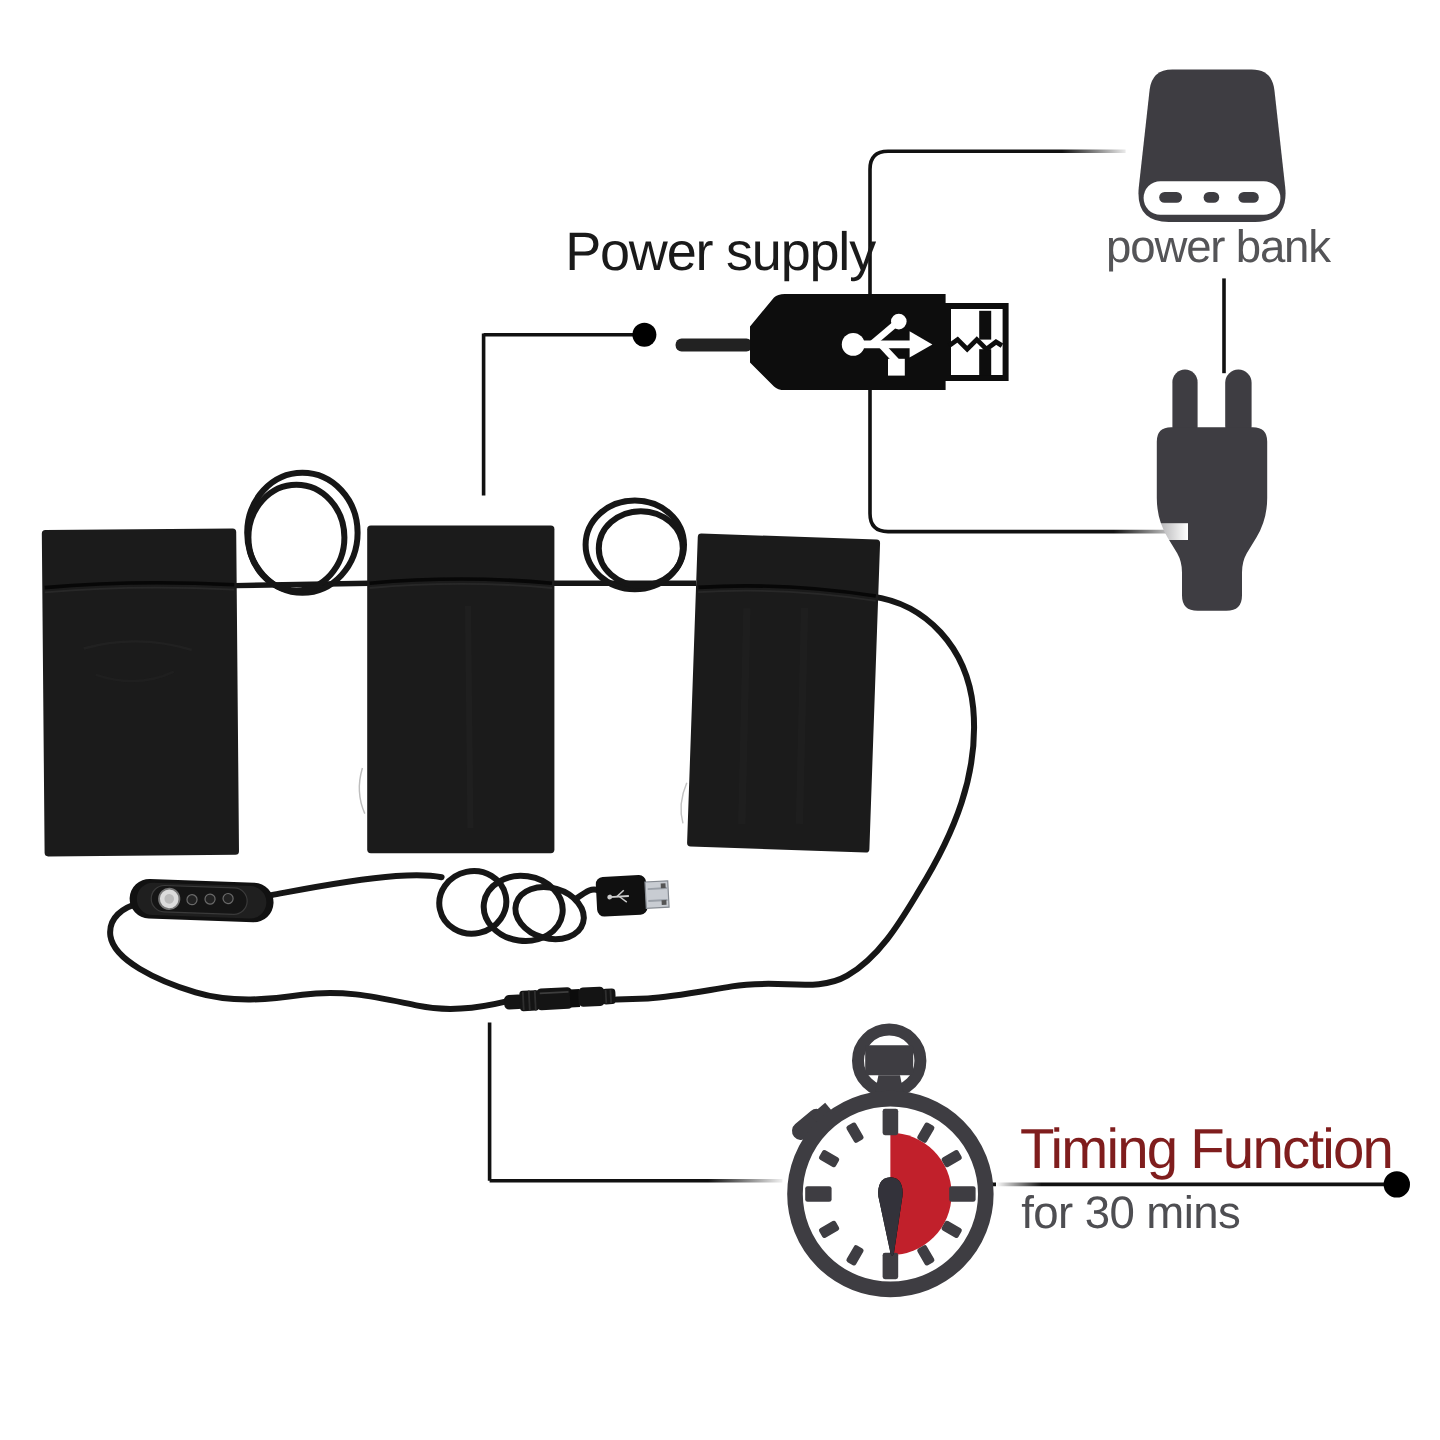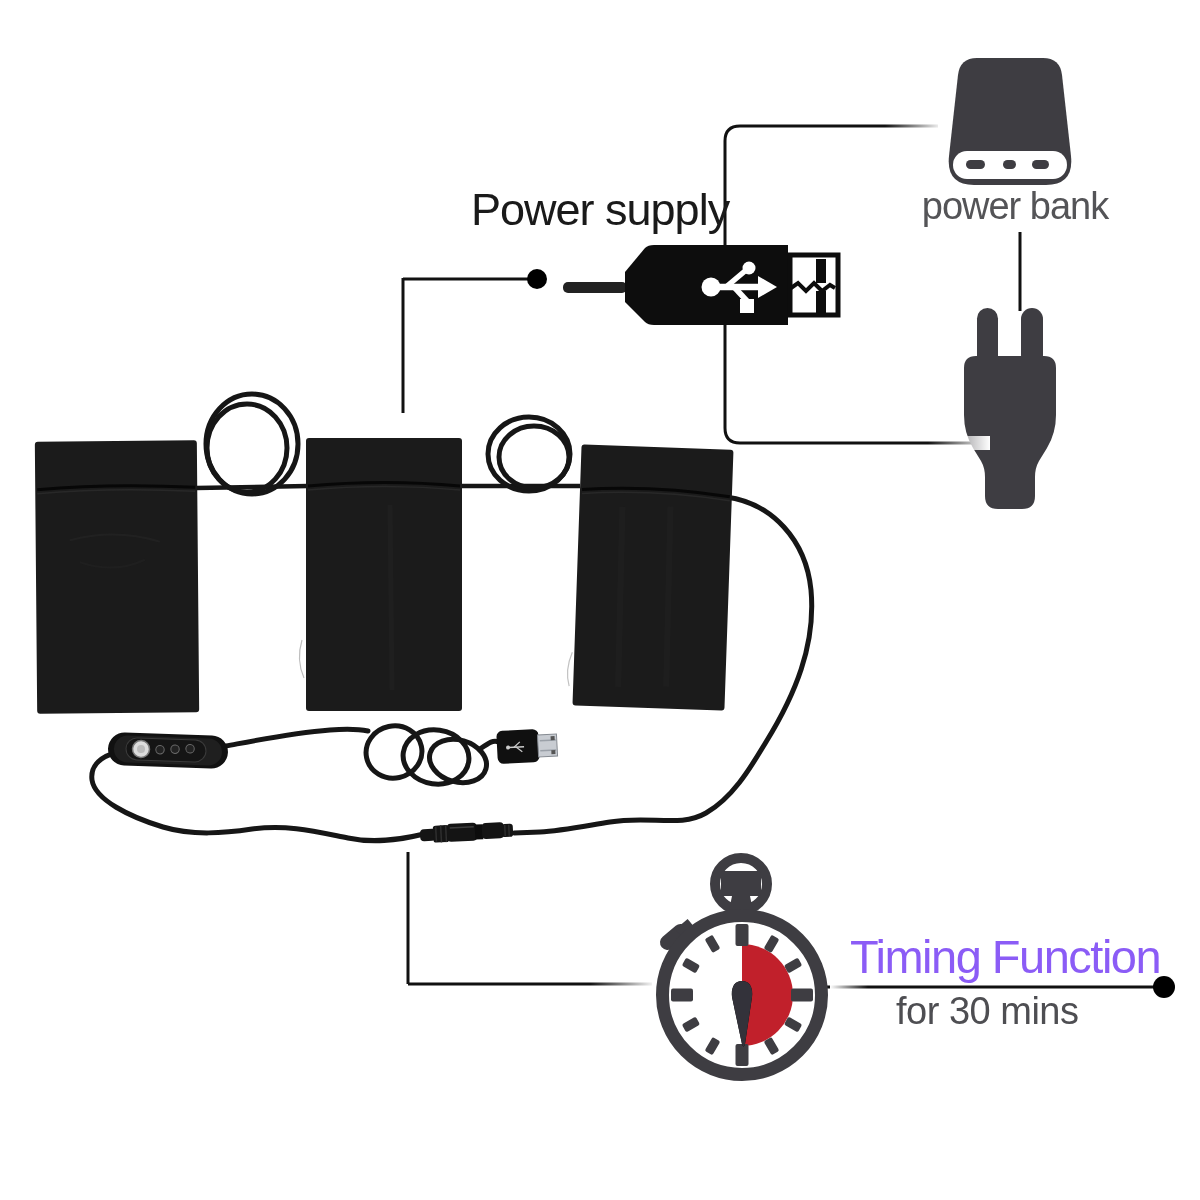--- a/index.html
+++ b/index.html
@@ -2,21 +2,21 @@
 <html><head>
 <meta charset="utf-8">
 <style>
   html,body{margin:0;padding:0;background:#fff;}
   .canvas{position:relative;width:1200px;height:1200px;background:#ffffff;overflow:hidden;
           font-family:"Liberation Sans", sans-serif;}
   .canvas svg{position:absolute;left:0;top:0;}
   .txt{position:absolute;white-space:nowrap;line-height:1;}
   .title-black{color:#1a1a1a;font-size:45px;letter-spacing:-1px;}
   .label-gray{color:#545457;font-size:38px;letter-spacing:-1px;text-align:center;}
-  .timing-title{color:#8b5cf6;font-size:47px;letter-spacing:-1.5px;}
+  .timing-title{color:#7f1d1d;font-size:47px;letter-spacing:-1.5px;}
   .timing-sub{color:#4e4e52;font-size:38px;letter-spacing:-0.5px;}
 </style>
 </head>
 <body>
 
 <div class="canvas">
 
 <svg width="1200" height="1200" viewBox="0 0 1200 1200">
   <defs>
     <linearGradient id="fadeWR" x1="0" y1="0" x2="1" y2="0">
@@ -205,15 +205,15 @@
   </g>
 </svg>
 
 <div class="txt label-gray" style="left:915px;top:187px;width:200px;">power bank</div>
 
 <div class="txt title-black" style="left:471px;top:187px;">Power supply</div>
 
 
 <div class="txt timing-title" style="left:850px;top:933px;">Timing Function</div>
 
-<div class="txt timing-sub" style="left:896px;top:992px;">for 30 mins</div>
+<div class="txt timing-sub" style="left:851px;top:992px;">for 30 mins</div>
 
 </div>
 
 </body></html>

